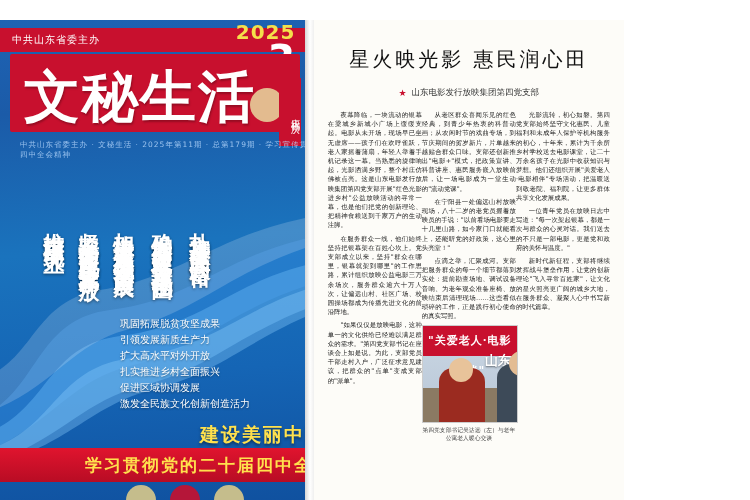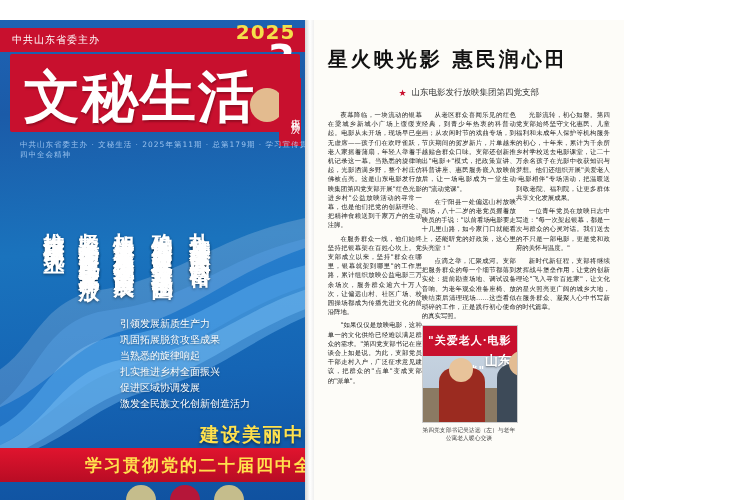--- a/index.html
+++ b/index.html
@@ -100,21 +100,21 @@
   .emblem{width:30px;height:30px;border-radius:50%;background:#d9c98a;opacity:.9;}
   .emblem.red{background:#c8102e;}
   .gutter{width:10px;height:500px;background:linear-gradient(90deg,#d6d6d6,#ffffff 55%,#efefef);}
 
   
   .article{
     position:relative;width:370px;height:500px;background:#fdfcf8;padding:0 14px;
     box-sizing:border-box;
   }
   .art-title{
-    font-size:20px;font-weight:bold;color:#111;
+    text-align:center;font-size:20px;font-weight:normal;color:#111;
     font-family:"DejaVu Serif","Liberation Serif",serif;
     letter-spacing:3px;padding-top:26px;
   }
   .art-byline{
     display:flex;align-items:center;justify-content:center;gap:5px;
     font-size:8.5px;color:#333;margin-top:14px;
   }
   .star{color:#c8102e;font-size:9px;}
   .cols{
     display:flex;gap:0;margin-top:12px;
@@ -186,23 +186,23 @@
       <path d="M0,284 C88,268 78,198 162,188 C246,178 278,132 356,114 C398,104 416,100 430,98 L430,116 C412,120 388,126 352,140 C276,170 252,202 182,220 C116,236 96,282 0,300 Z" fill="#8fd0ff" opacity="0.35"></path>
     </svg>
 
     <div class="v-text vt1">推进祖国统一大业</div>
     <div class="v-text vt2">坚定不移全面深化改革扩大高水平开放</div>
     <div class="v-text vt3">加快建设新发展格局推动高质量发展</div>
     <div class="v-text vt4">确保如期全面建成社会主义现代化强国</div>
     <div class="v-text vt5">扎实推进全体人民共同富裕</div>
 
     <div class="cover-lines">
+      <div>巩固拓展脱贫攻坚成果</div>
       <div>引领发展新质生产力</div>
-      <div>巩固拓展脱贫攻坚成果</div>
-      <div>当熟悉的旋律响起</div>
+      <div>扩大高水平对外开放</div>
       <div>扎实推进乡村全面振兴</div>
       <div>促进区域协调发展</div>
       <div>激发全民族文化创新创造活力</div>
     </div>
 
     <div class="slogan-yellow">建设美丽中国</div>
 
     <div class="banner-red">
       <span>学习贯彻党的二十届四中全会精神</span>
     </div>

